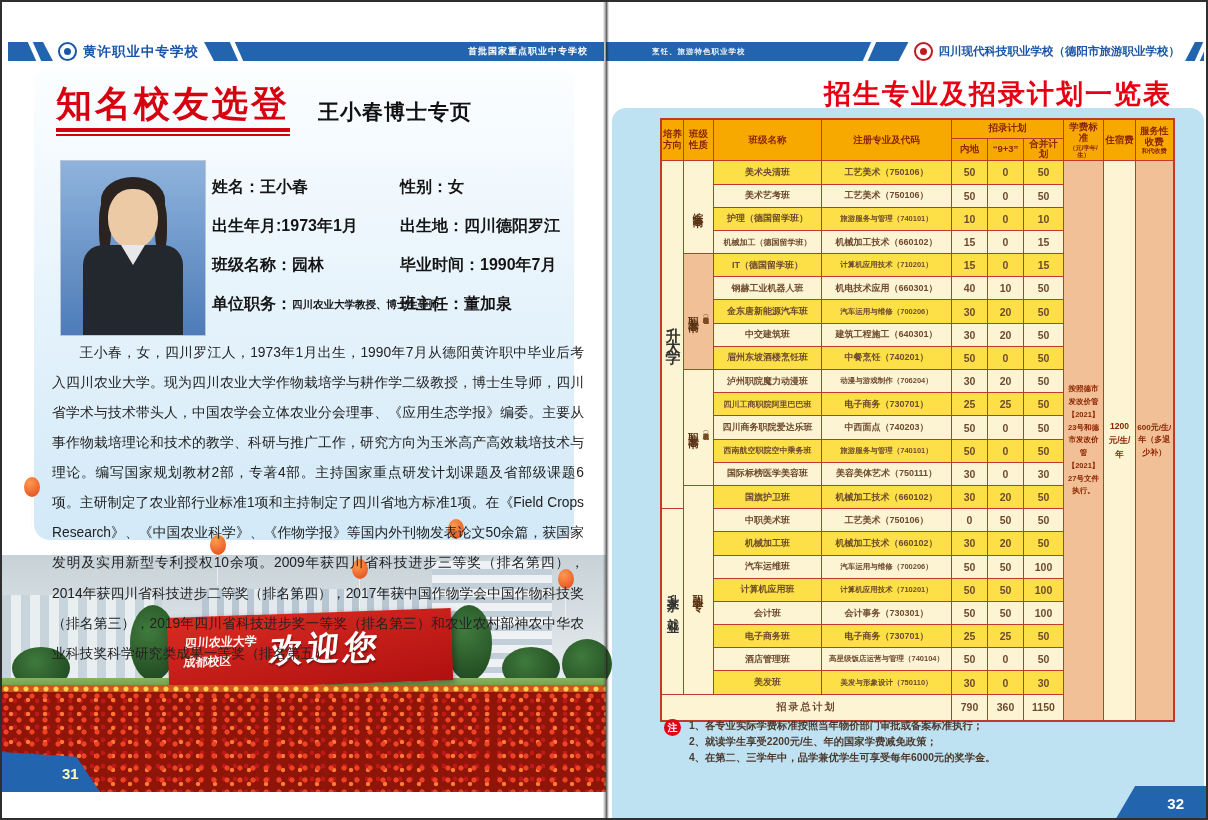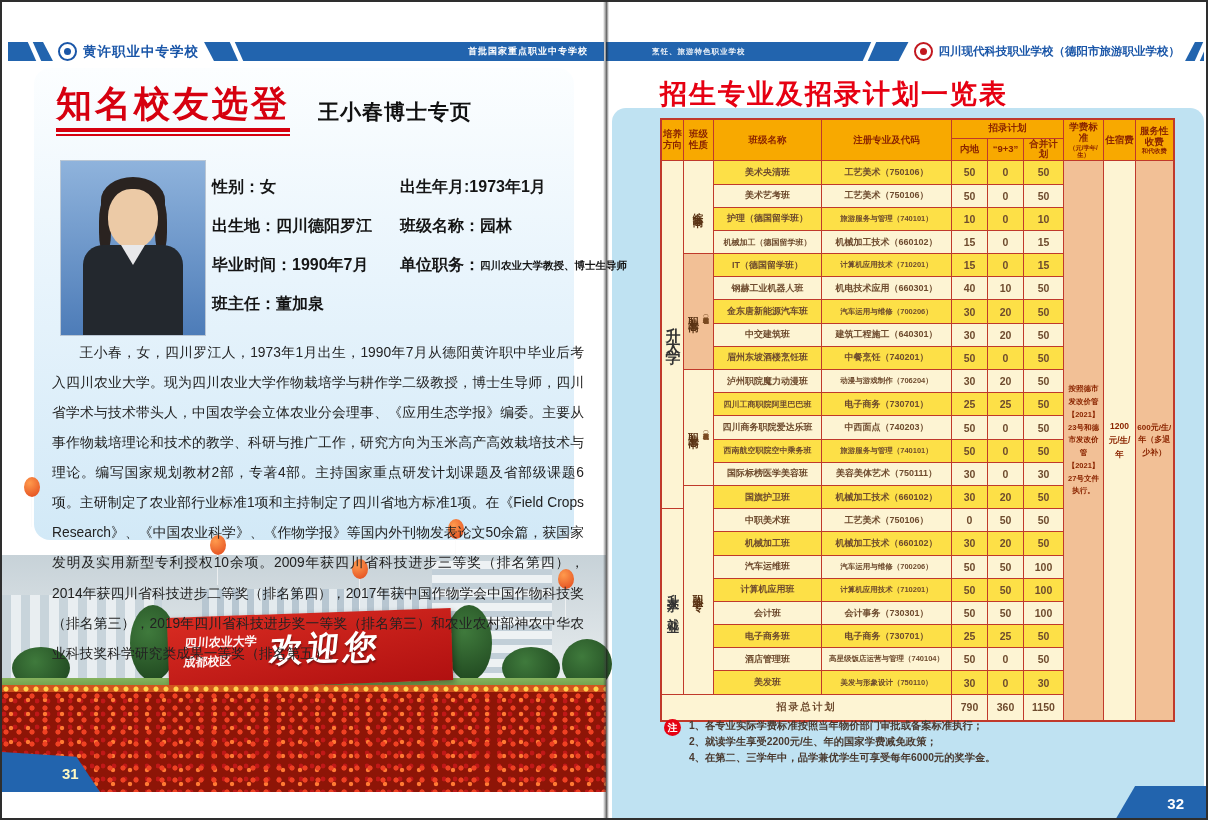--- a/index.html
+++ b/index.html
@@ -94,21 +94,21 @@
 
   .pagenum-left{position:absolute;left:0;top:750px;width:98px;height:40px;background:#2264ae;z-index:20;
     clip-path:polygon(0 0,76% 12%,100% 100%,0 100%);}
   .pagenum-left span{position:absolute;left:26px;top:13px;color:#fef9c3;font-weight:800;font-size:15px;margin-left:34px;}
   .pagenum-right{position:absolute;right:0;bottom:0;width:96px;height:36px;background:#2264ae;z-index:20;
     clip-path:polygon(22% 0,100% 0,100% 100%,0 100%);}
   .pagenum-right span{position:absolute;right:26px;top:9px;color:#fff;font-weight:800;font-size:15px;}
 
   
   .blue-body{position:absolute;left:6px;top:106px;width:592px;height:714px;background:#bfe2f2;border-radius:14px 14px 0 0;}
-  .rp-title{position:absolute;left:54px;top:74px;width:512px;text-align:left;z-index:5;margin:0;
+  .rp-title{position:absolute;left:54px;top:74px;width:512px;text-align:right;z-index:5;margin:0;
     font-size:27px;font-weight:900;color:#e60012;letter-spacing:2px;}
 
   table.plan{position:absolute;left:54px;top:116px;z-index:5;border-collapse:collapse;table-layout:fixed;
     background:#fdf4d3;}
   table.plan th,table.plan td{border:1px solid #c0392b;padding:0 1px;text-align:center;vertical-align:middle;
     overflow:hidden;box-sizing:border-box;}
   table.plan{border:2px solid #c0392b;}
   table.plan thead th{background:#f8a900;color:#8b2500;font-weight:800;font-size:9.5px;line-height:1.15;}
   table.plan thead tr.h1 th{height:19px;}
   table.plan thead tr.h2 th{height:15px;}
@@ -169,20 +169,24 @@
       <div class="hair"></div>
       <div class="hair2"></div>
       <div class="hair3"></div>
       <div class="head"></div>
       <div class="body"></div>
       <div class="collar"></div>
     </div>
 
     <div class="fields" id="profile-fields">
         <div class="field">
+          <span class="flabel">姓名：</span>
+          <span class="fvalue">王小春</span>
+        </div>
+        <div class="field">
           <span class="flabel">性别：</span>
           <span class="fvalue">女</span>
         </div>
         <div class="field">
           <span class="flabel">出生年月:</span>
           <span class="fvalue">1973年1月</span>
         </div>
         <div class="field">
           <span class="flabel">出生地：</span>
           <span class="fvalue">四川德阳罗江</span>

